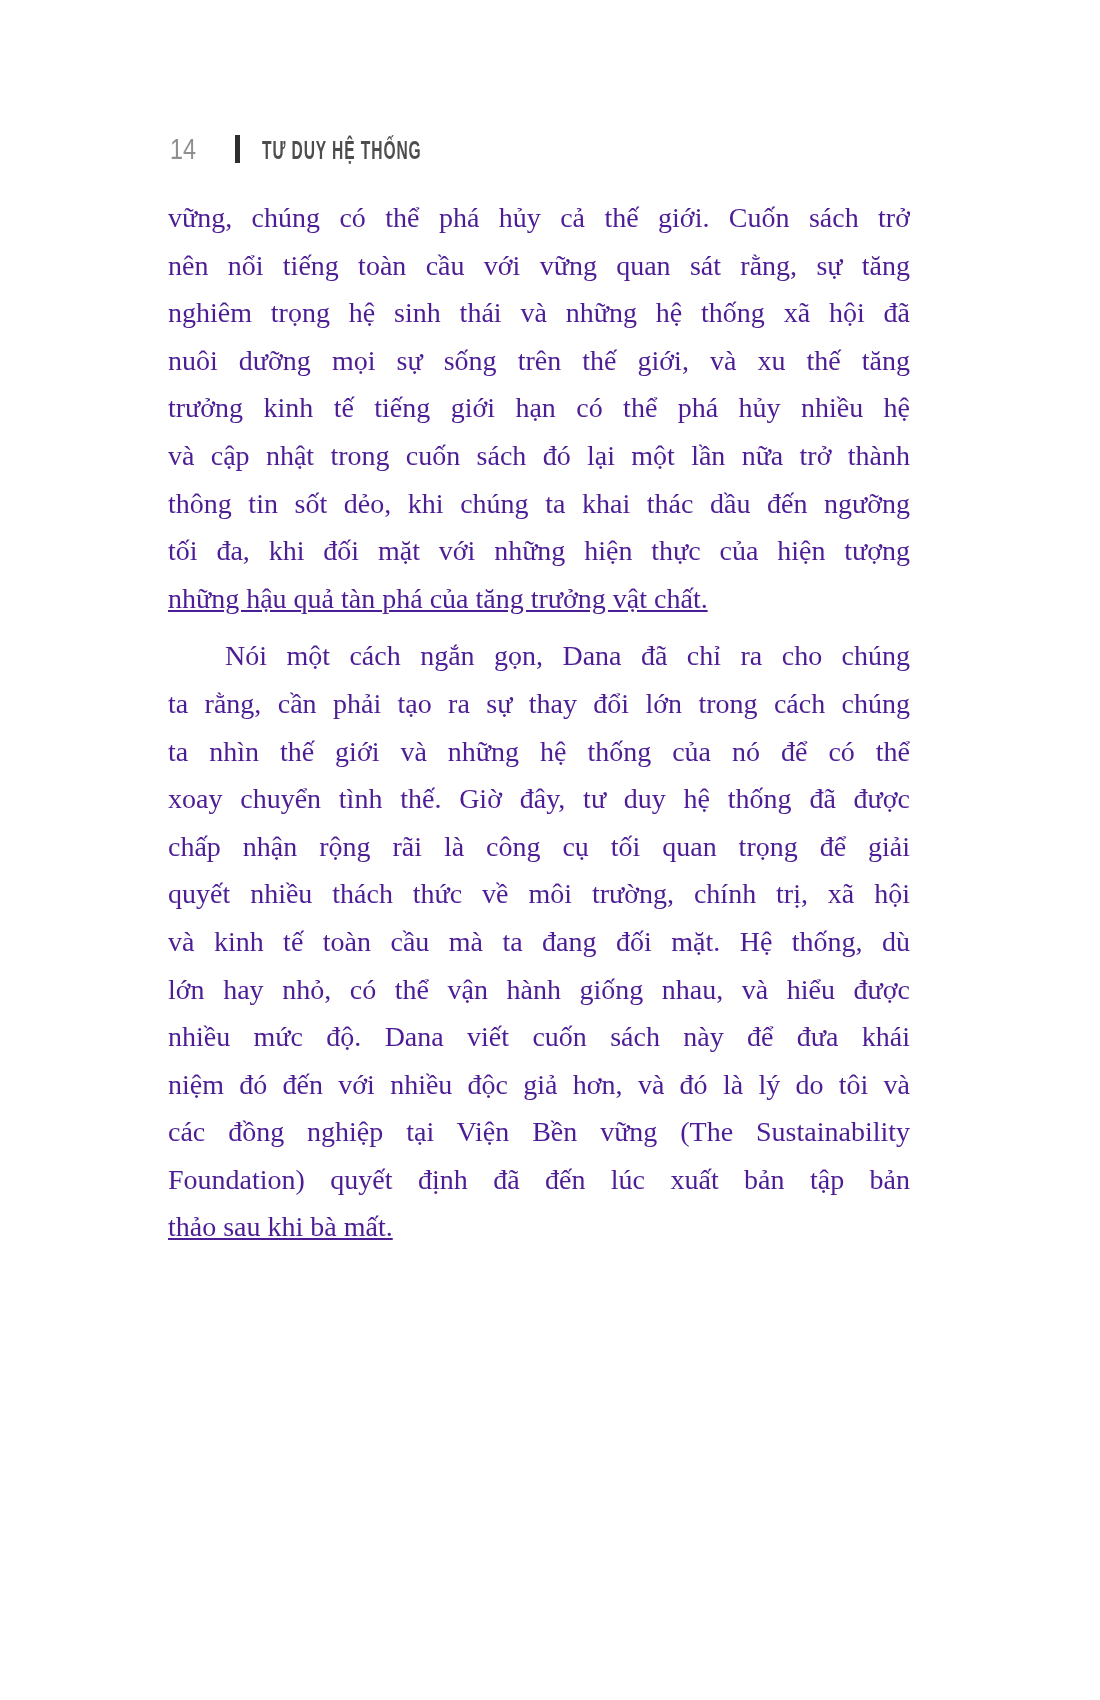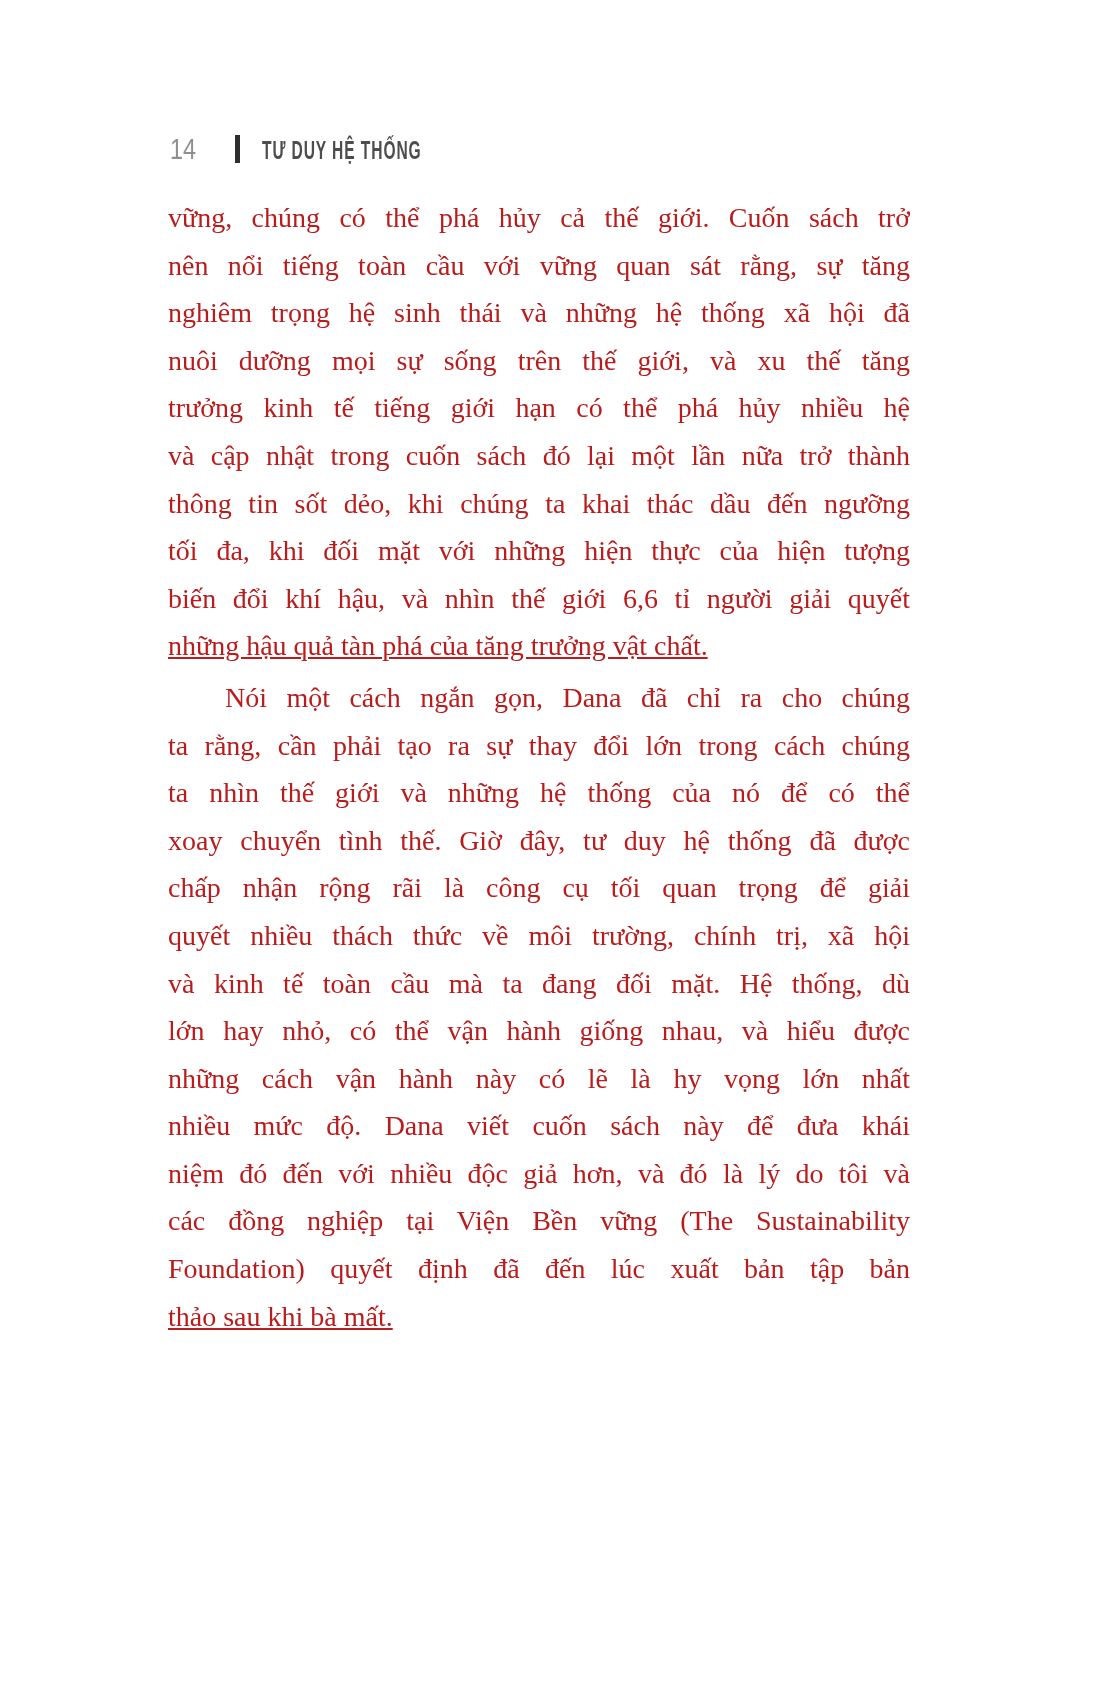--- a/index.html
+++ b/index.html
@@ -53,25 +53,25 @@
     transform-origin: left top;
     line-height: 26px;
     white-space: nowrap;
   }
   
   .body-text {
     position: absolute;
     top: 194px;
     left: 168px;
     width: 742px;
-    color: #b91c1c;
+    color: #4c1d95;
     font-size: 28px;
   }
   .paragraph { display: block; }
-  .paragraph + .paragraph { margin-top: 4px; }
+  .paragraph + .paragraph { margin-top: 10px; }
   .line {
     height: 47.6px;
     line-height: 47.6px;
     text-align: justify;
     text-align-last: justify;
     text-justify: inter-word;
     overflow: hidden;
     white-space: normal;
   }
   .line.para-end { text-align-last: left; text-decoration: underline; }
@@ -92,34 +92,32 @@
 
     <div class="paragraph">
       <div class="line">vững, chúng có thể phá hủy cả thế giới. Cuốn sách trở</div>
       <div class="line">nên nổi tiếng toàn cầu với vững quan sát rằng, sự tăng</div>
       <div class="line">nghiêm trọng hệ sinh thái và những hệ thống xã hội đã</div>
       <div class="line">nuôi dưỡng mọi sự sống trên thế giới, và xu thế tăng</div>
       <div class="line">trưởng kinh tế tiếng giới hạn có thể phá hủy nhiều hệ</div>
       <div class="line">và cập nhật trong cuốn sách đó lại một lần nữa trở thành</div>
       <div class="line">thông tin sốt dẻo, khi chúng ta khai thác dầu đến ngưỡng</div>
       <div class="line">tối đa, khi đối mặt với những hiện thực của hiện tượng</div>
-      <div class="line">biến đổi khí hậu, và nhìn thế giới 6,6 tỉ người giải quyết</div>
       <div class="line para-end">những hậu quả tàn phá của tăng trưởng vật chất.</div>
     </div>
 
     <div class="paragraph">
       <div class="line indent">Nói một cách ngắn gọn, Dana đã chỉ ra cho chúng</div>
       <div class="line">ta rằng, cần phải tạo ra sự thay đổi lớn trong cách chúng</div>
       <div class="line">ta nhìn thế giới và những hệ thống của nó để có thể</div>
       <div class="line">xoay chuyển tình thế. Giờ đây, tư duy hệ thống đã được</div>
       <div class="line">chấp nhận rộng rãi là công cụ tối quan trọng để giải</div>
       <div class="line">quyết nhiều thách thức về môi trường, chính trị, xã hội</div>
       <div class="line">và kinh tế toàn cầu mà ta đang đối mặt. Hệ thống, dù</div>
       <div class="line">lớn hay nhỏ, có thể vận hành giống nhau, và hiểu được</div>
-      <div class="line">những cách vận hành này có lẽ là hy vọng lớn nhất</div>
       <div class="line">nhiều mức độ. Dana viết cuốn sách này để đưa khái</div>
       <div class="line">niệm đó đến với nhiều độc giả hơn, và đó là lý do tôi và</div>
       <div class="line">các đồng nghiệp tại Viện Bền vững (The Sustainability</div>
       <div class="line">Foundation) quyết định đã đến lúc xuất bản tập bản</div>
       <div class="line para-end">thảo sau khi bà mất.</div>
     </div>
 
   </main>
 
 </div>

